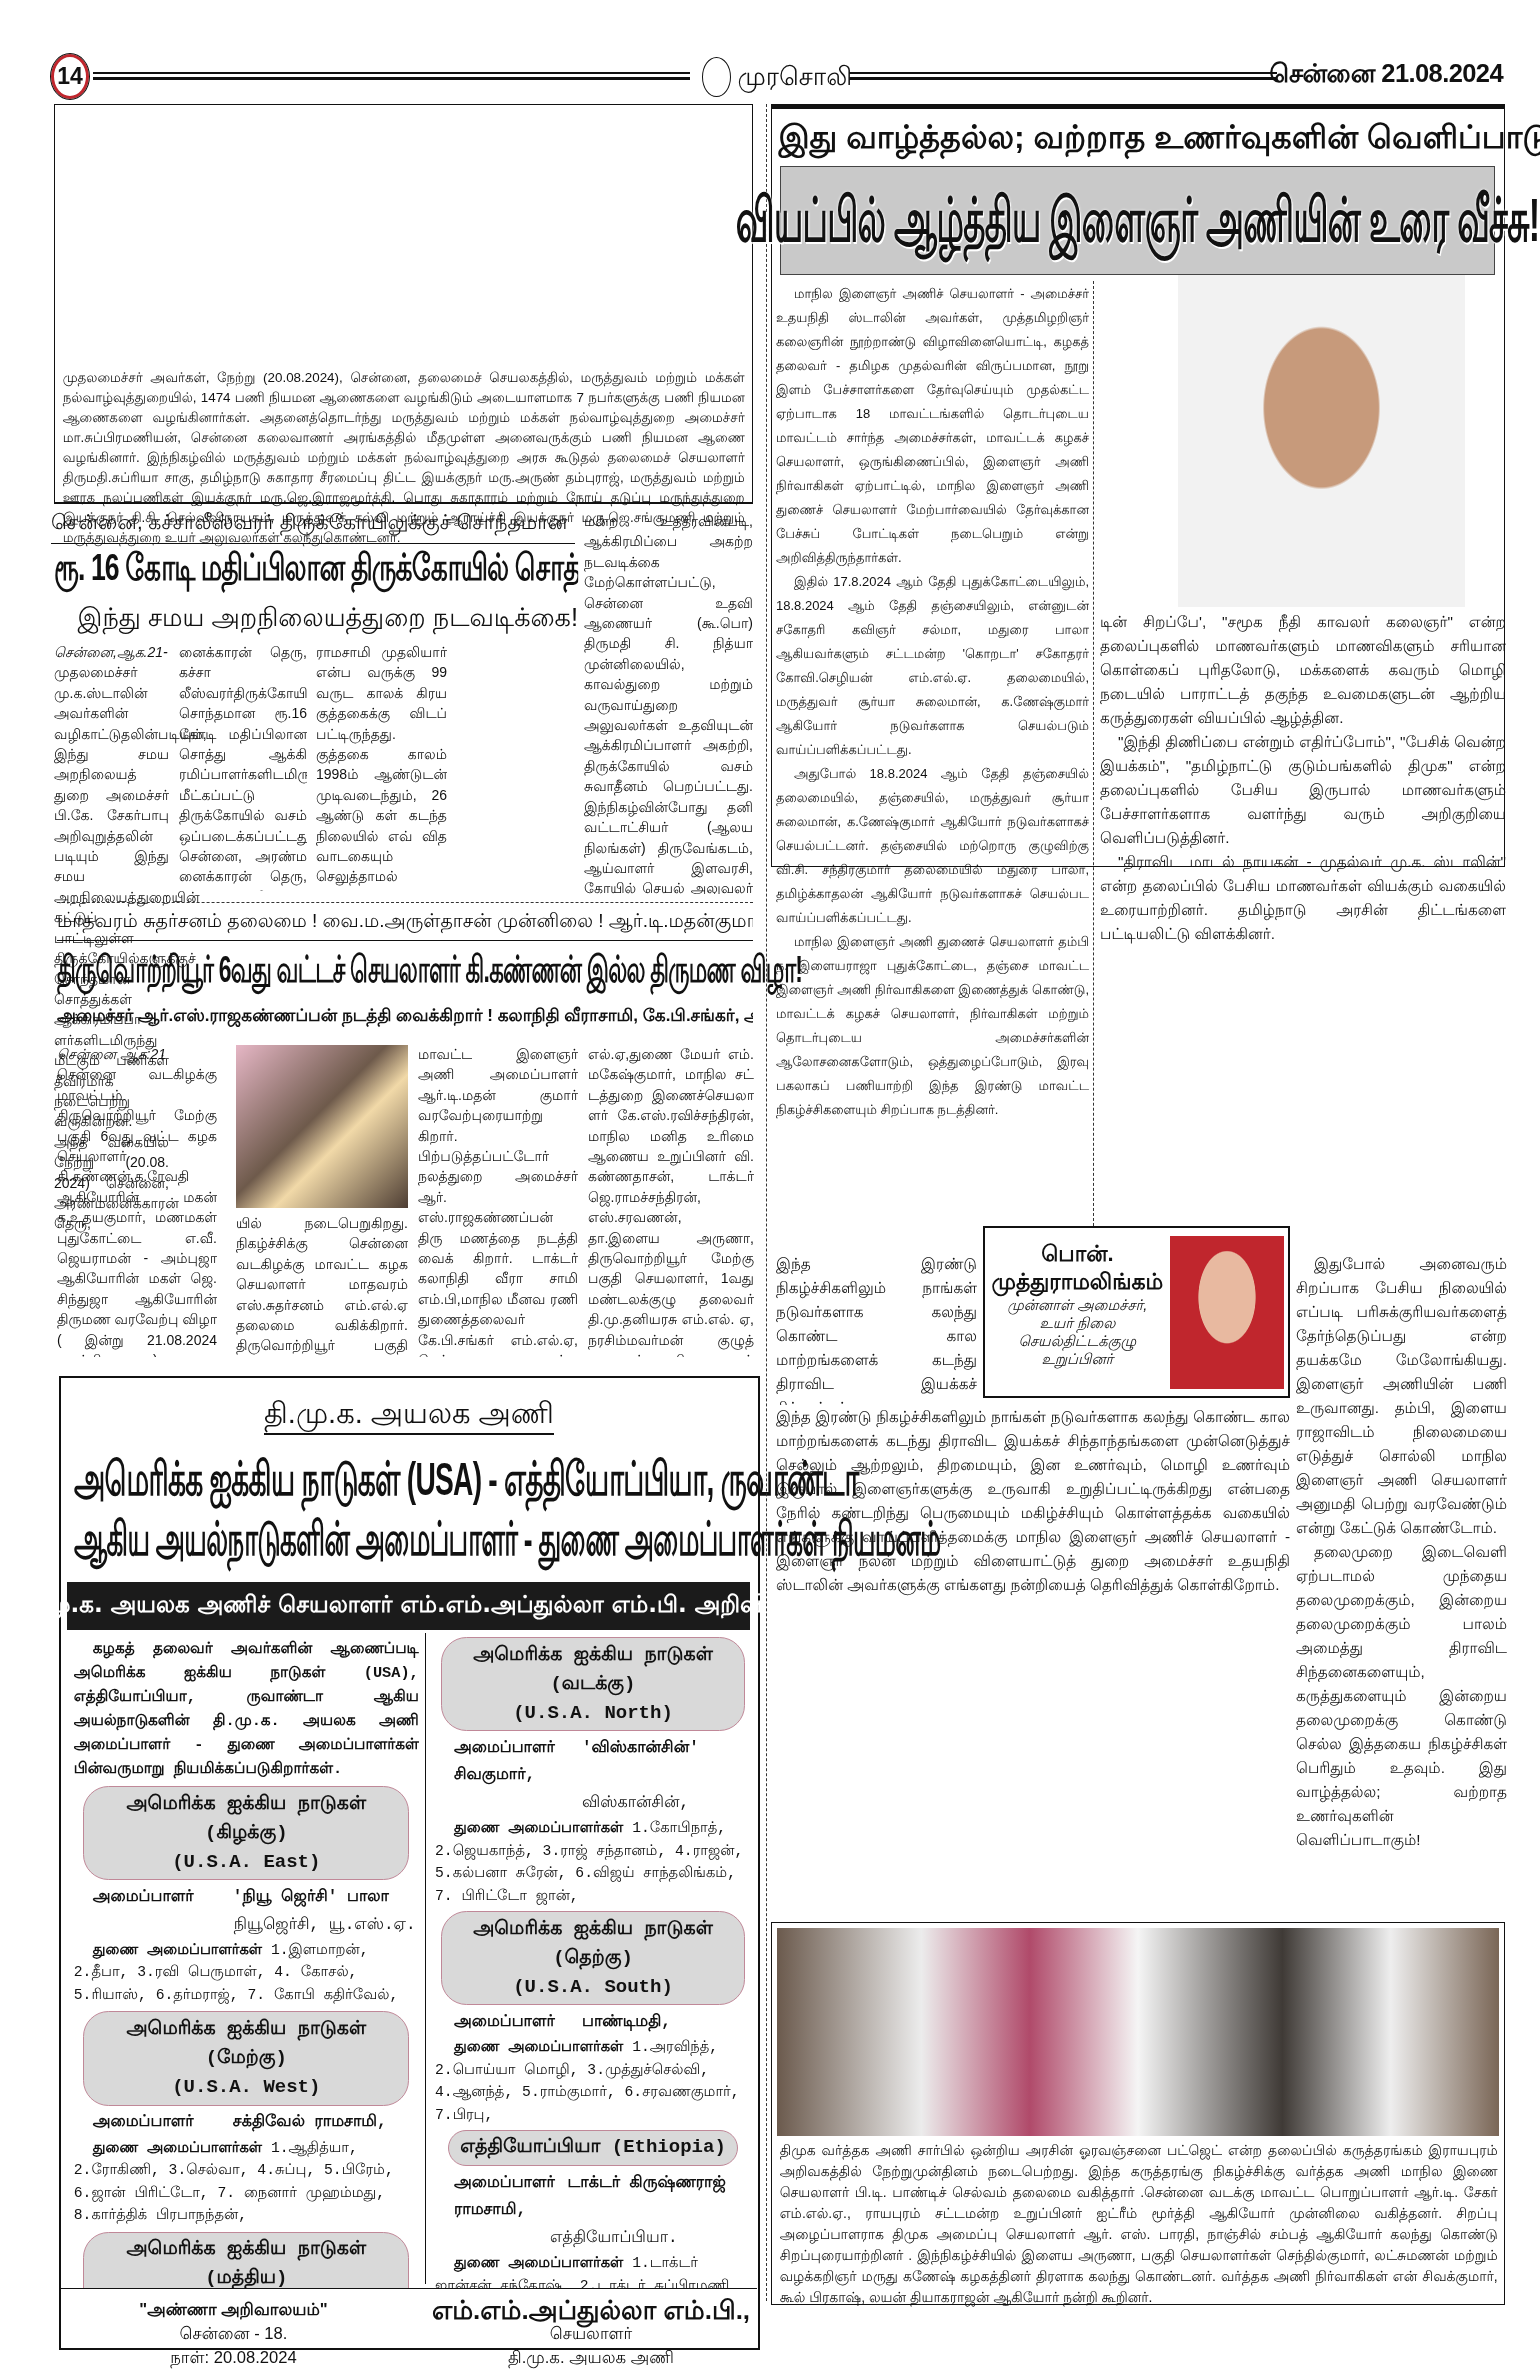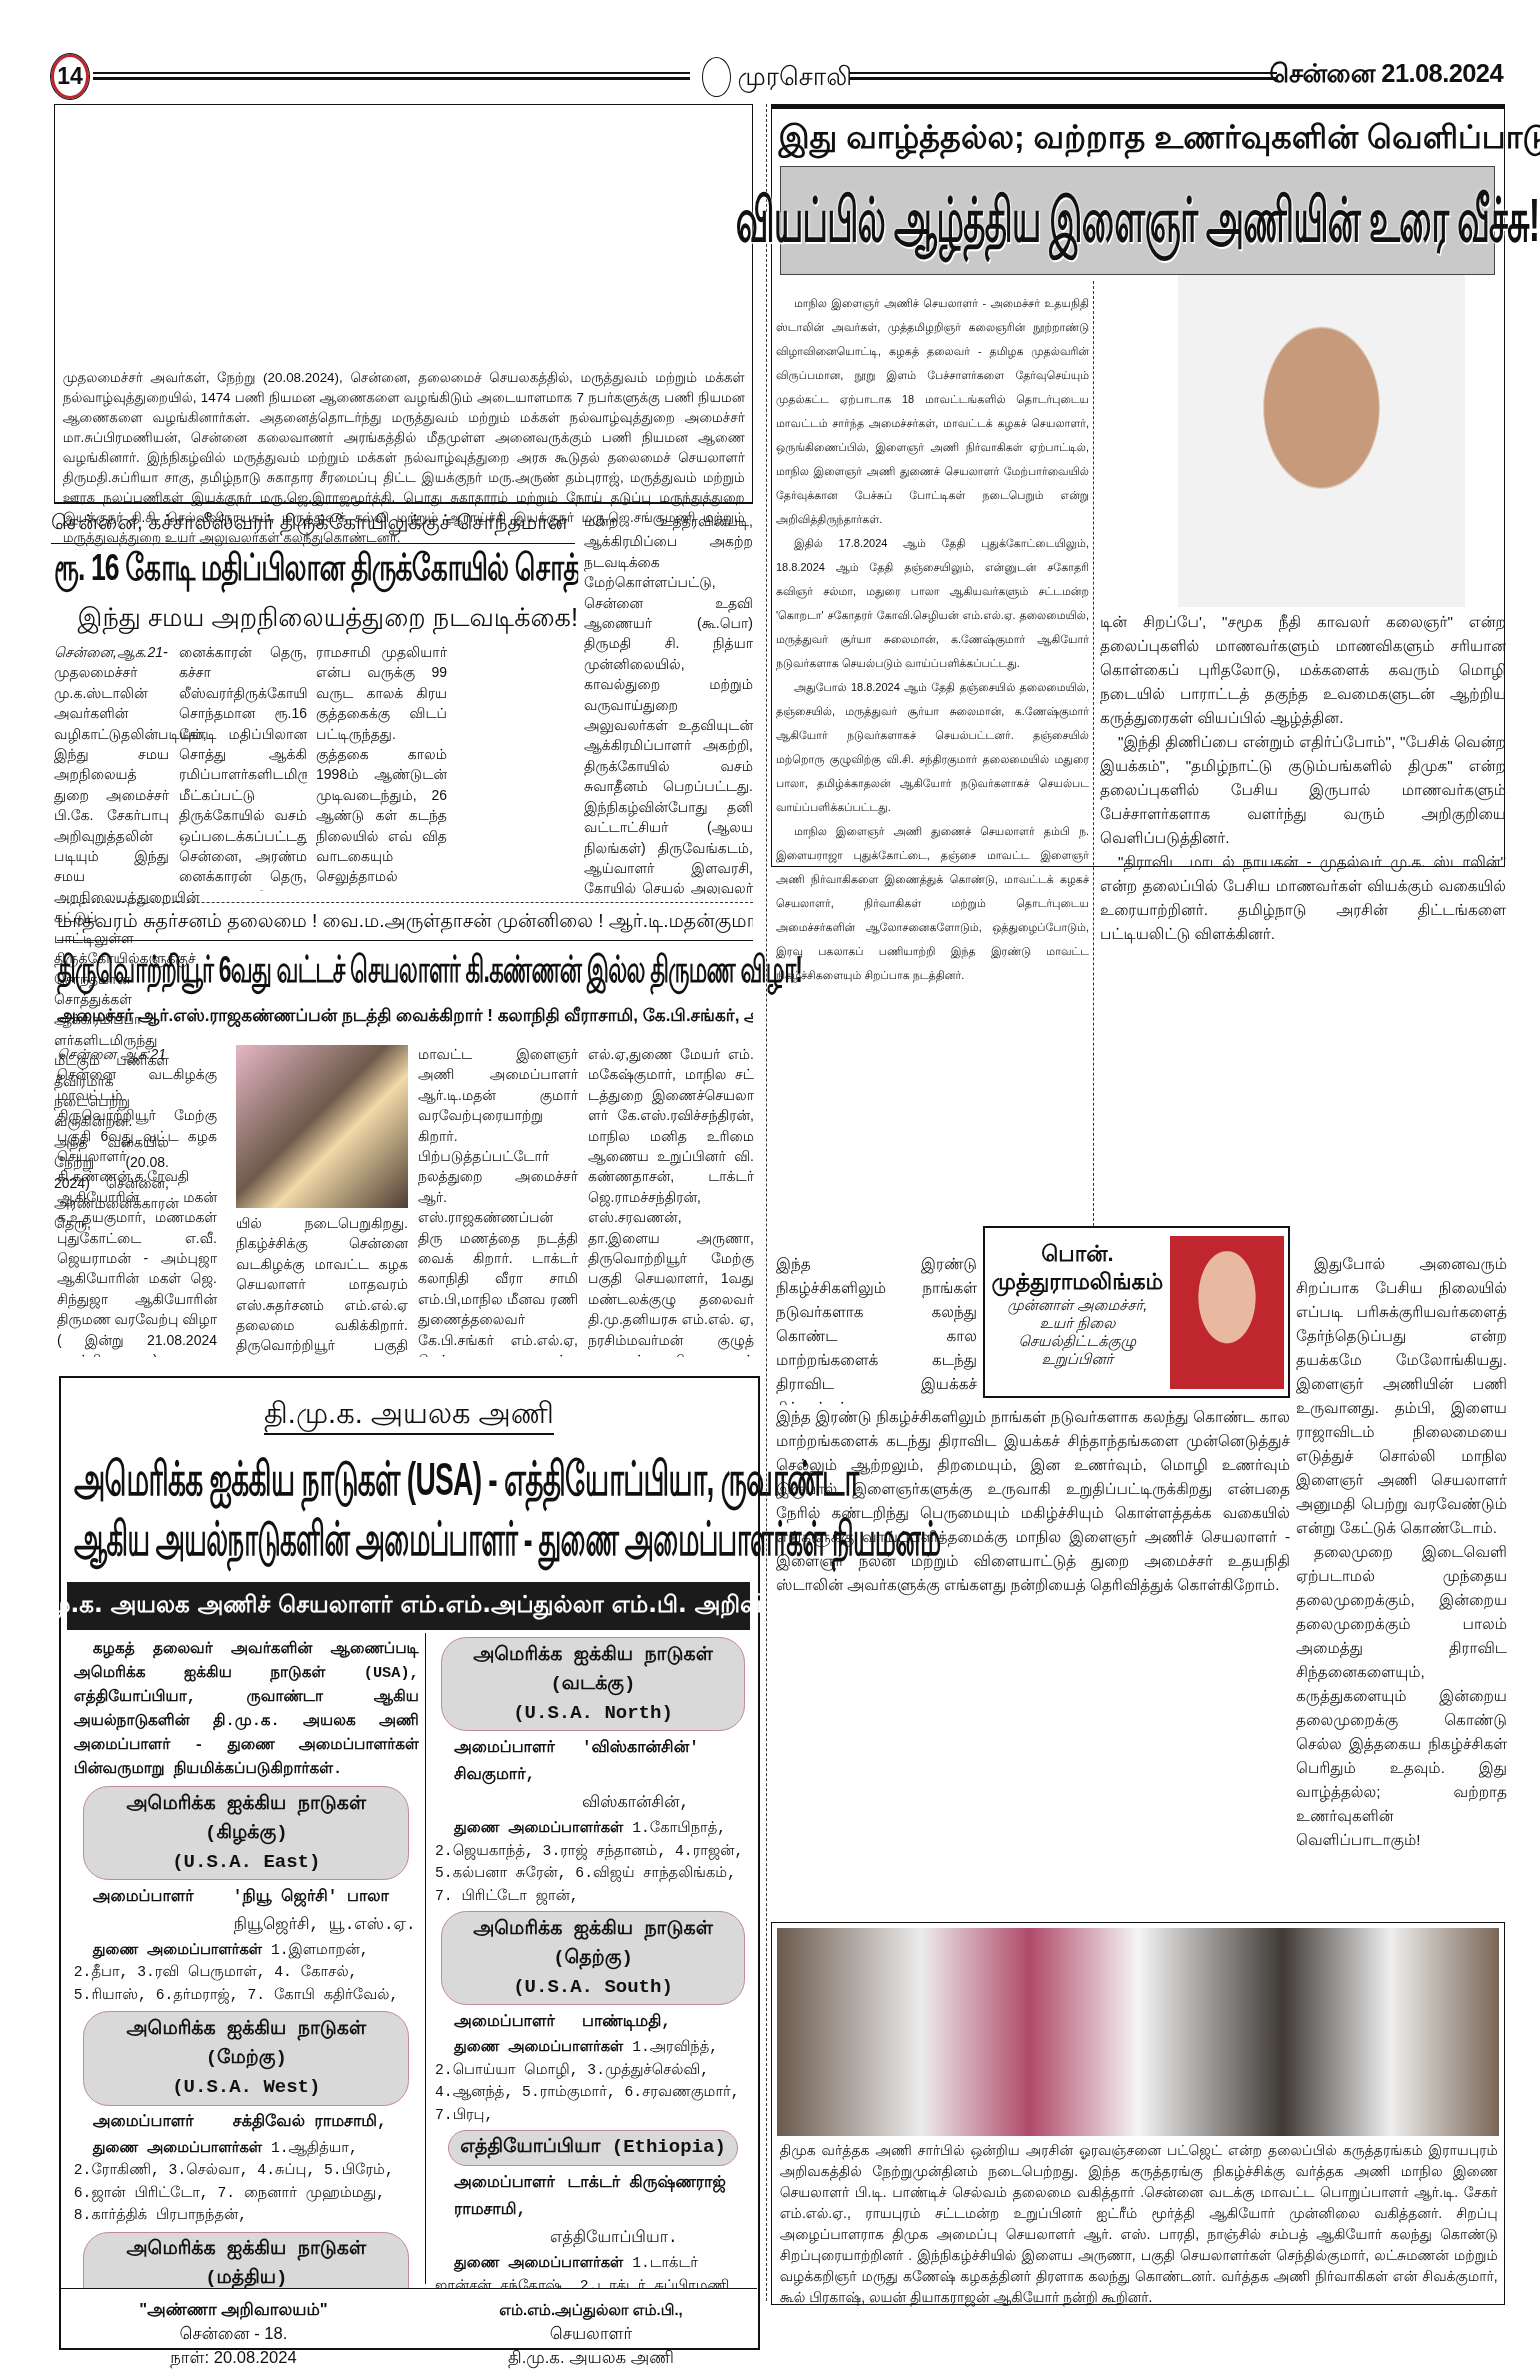--- a/index.html
+++ b/index.html
@@ -134,34 +134,34 @@
 
   </div>
 
   <div class="abs hline" style="left:0;top:910px;width:696px"></div>
   <div class="abs" style="left:0;top:920px;width:345px;text-align:center;font-size:16.6px;line-height:24px;font-family:'Liberation Sans',sans-serif">
     <div class="bold">"அண்ணா அறிவாலயம்"</div>
     <div>சென்னை - 18.</div>
     <div>நாள்: 20.08.2024</div>
   </div>
   <div class="abs" style="left:364px;top:920px;width:332px;text-align:center;font-size:16.6px;line-height:24px;font-family:'Liberation Sans',sans-serif">
-    <div class="bold" style="font-size:15px">எம்.எம்.அப்துல்லா எம்.பி.,</div>
+    <div class="bold" style="font-size:26px">எம்.எம்.அப்துல்லா எம்.பி.,</div>
     <div>செயலாளர்</div>
     <div>தி.மு.க. அயலக அணி</div>
   </div>
 </div>
 
 <div class="abs dvrule" style="left:766px;top:104px;height:2197px"></div>
 <div class="abs boxed" style="left:771px;top:104px;width:734px;height:763px;border-width:1.9px;border-top-width:5.1px">
   <div class="abs" style="left:6.4px;top:9.6px;width:715px;text-align:center;font-size:32px;font-weight:bold;white-space:nowrap;font-family:'Liberation Sans',sans-serif">இது வாழ்த்தல்ல; வற்றாத உணர்வுகளின் வெளிப்பாடு!</div>
   <div class="abs gray-banner" style="left:7.7px;top:57px;width:715px;height:109px">
     <div class="headline-xl" style="font-size:61px;color:#111;text-shadow:0 0 3.8px #fff,1.9px 1.9px 0 #fff;white-space:nowrap;transform:scaleX(0.56);transform-origin:center">வியப்பில் ஆழ்த்திய இளைஞர் அணியின் உரை வீச்சு!</div>
   </div>
 </div>
-<div class="abs col" style="left:776px;top:291px;width:313px;height:967px;overflow:hidden;font-size:11px;line-height:24px">
+<div class="abs col" style="left:776px;top:282px;width:313px;height:967px;overflow:hidden;font-size:13px;line-height:24px">
   <p style="text-indent:18px">மாநில இளைஞர் அணிச் செயலாளர் - அமைச்சர் உதயநிதி ஸ்டாலின் அவர்கள், முத்தமிழறிஞர் கலைஞரின் நூற்றாண்டு விழாவினையொட்டி, கழகத் தலைவர் - தமிழக முதல்வரின் விருப்பமான, நூறு இளம் பேச்சாளர்களை தேர்வுசெய்யும் முதல்கட்ட ஏற்பாடாக 18 மாவட்டங்களில் தொடர்புடைய மாவட்டம் சார்ந்த அமைச்சர்கள், மாவட்டக் கழகச் செயலாளர், ஒருங்கிணைப்பில், இளைஞர் அணி நிர்வாகிகள் ஏற்பாட்டில், மாநில இளைஞர் அணி துணைச் செயலாளர் மேற்பார்வையில் தேர்வுக்கான பேச்சுப் போட்டிகள் நடைபெறும் என்று அறிவித்திருந்தார்கள்.</p>
   <p style="text-indent:18px">இதில் 17.8.2024 ஆம் தேதி புதுக்கோட்டையிலும், 18.8.2024 ஆம் தேதி தஞ்சையிலும், என்னுடன் சகோதரி கவிஞர் சல்மா, மதுரை பாலா ஆகியவர்களும் சட்டமன்ற 'கொறடா' சகோதரர் கோவி.செழியன் எம்.எல்.ஏ. தலைமையில், மருத்துவர் சூர்யா சுலைமான், க.ணேஷ்குமார் ஆகியோர் நடுவர்களாக செயல்படும் வாய்ப்பளிக்கப்பட்டது.</p>
   <p style="text-indent:18px">அதுபோல் 18.8.2024 ஆம் தேதி தஞ்சையில் தலைமையில், தஞ்சையில், மருத்துவர் சூர்யா சுலைமான், க.ணேஷ்குமார் ஆகியோர் நடுவர்களாகச் செயல்பட்டனர். தஞ்சையில் மற்றொரு குழுவிற்கு வி.சி. சந்திரகுமார் தலைமையில் மதுரை பாலா, தமிழ்க்காதலன் ஆகியோர் நடுவர்களாகச் செயல்பட வாய்ப்பளிக்கப்பட்டது.</p>
   <p style="text-indent:18px">மாநில இளைஞர் அணி துணைச் செயலாளர் தம்பி ந. இளையராஜா புதுக்கோட்டை, தஞ்சை மாவட்ட இளைஞர் அணி நிர்வாகிகளை இணைத்துக் கொண்டு, மாவட்டக் கழகச் செயலாளர், நிர்வாகிகள் மற்றும் தொடர்புடைய அமைச்சர்களின் ஆலோசனைகளோடும், ஒத்துழைப்போடும், இரவு பகலாகப் பணியாற்றி இந்த இரண்டு மாவட்ட நிகழ்ச்சிகளையும் சிறப்பாக நடத்தினர்.</p>
 
 </div>
 <div class="abs photo" style="left:1178px;top:275px;width:287px;height:332px;background:radial-gradient(ellipse at 50% 40%,#c79a7b 0 28%,#f2f2f2 29%)"></div>
 <div class="abs dvrule" style="left:1093px;top:281px;height:945px"></div>
 <div class="abs col" style="left:1100px;top:610px;width:406px;height:619px;overflow:hidden;font-size:15.3px;line-height:24px">
   <p>டின் சிறப்பே', "சமூக நீதி காவலர் கலைஞர்" என்ற தலைப்புகளில் மாணவர்களும் மாணவிகளும் சரியான கொள்கைப் புரிதலோடு, மக்களைக் கவரும் மொழி நடையில் பாராட்டத் தகுந்த உவமைகளுடன் ஆற்றிய கருத்துரைகள் வியப்பில் ஆழ்த்தின.</p>

